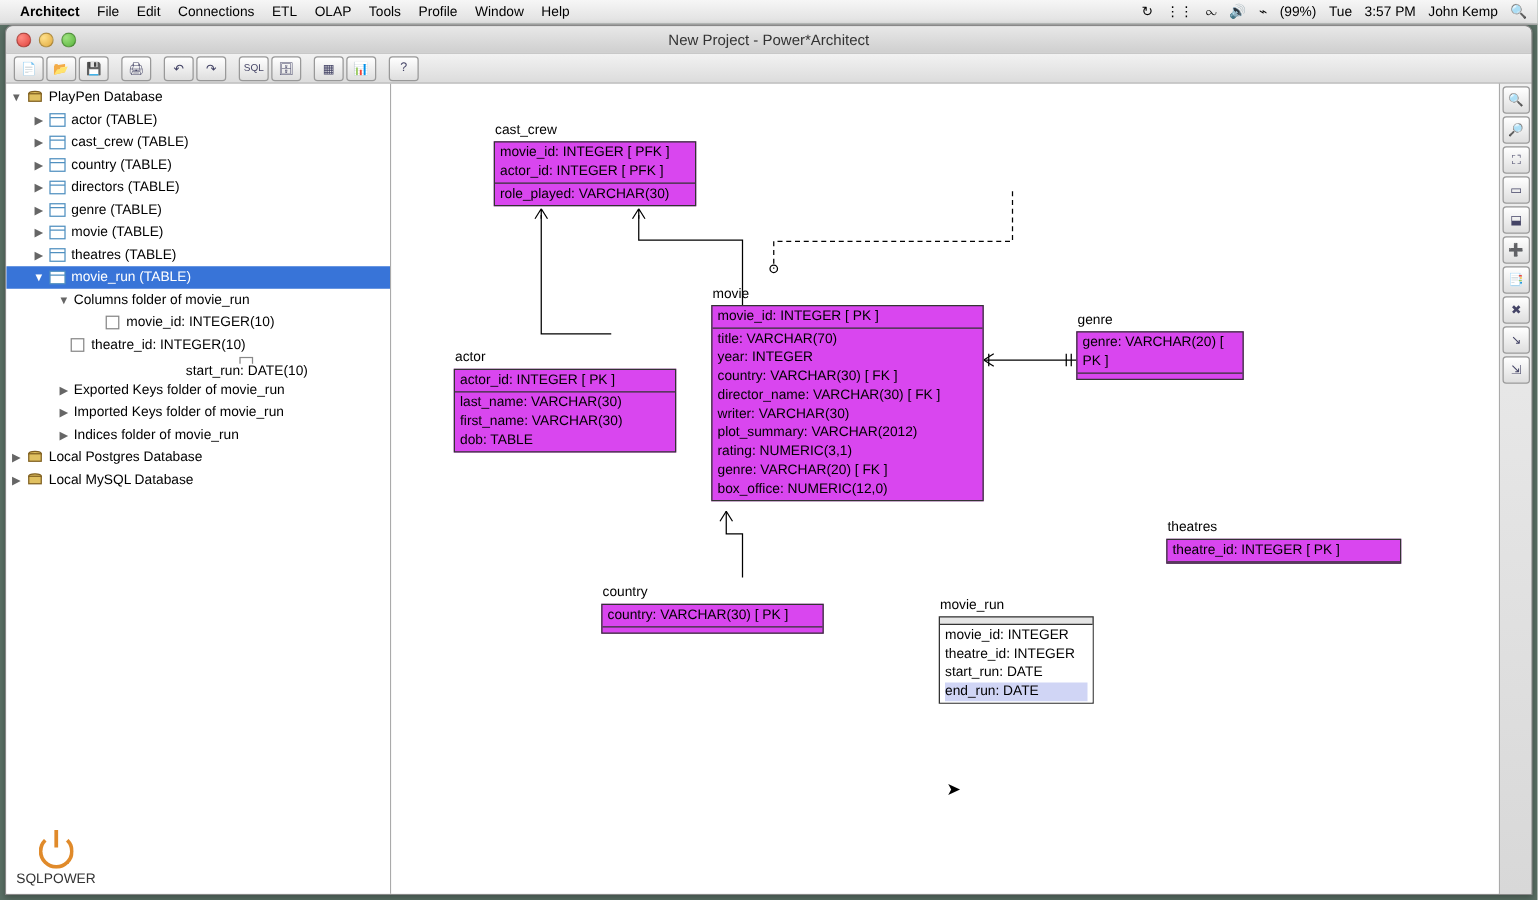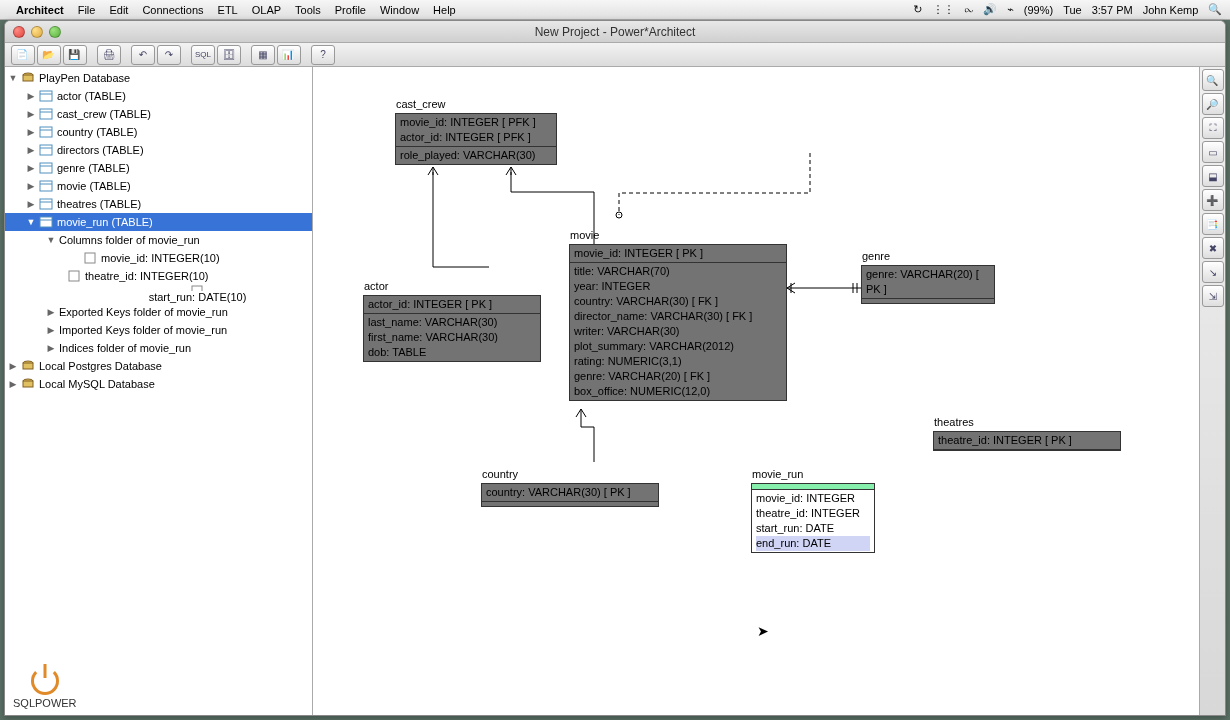--- a/index.html
+++ b/index.html
@@ -37,22 +37,22 @@
 .disclosure { width: 12px; text-align: center; color: #666; font-size: 9px; }
 .tree-row.sel .disclosure { color: #fff; }
 .db-ico { width: 14px; height: 12px; margin: 0 2px; }
 .tbl-ico { width: 14px; height: 12px; margin: 0 2px; }
 .col-ico { width: 14px; height: 12px; margin: 0 2px; }
 .tree-label { padding-left: 2px; }
 
 .canvas { flex: 1; background: #fff; position: relative; overflow: hidden; }
 
 
-.entity { position: absolute; background: #737373; border: 1px solid #333; font-size: 11px; }
-.entity.sel { background: #86efac; border-color: #333; }
+.entity { position: absolute; background: #d946ef; border: 1px solid #333; font-size: 11px; }
+.entity.sel { background: #e5e5e5; border-color: #333; margin-top: 10px; }
 .entity .ename { position: absolute; top: -16px; left: 0; font-size: 11px; }
 .entity .pk { border-bottom: 1px solid #333; padding: 1px 4px; }
 .entity .cols { padding: 1px 4px; }
 .entity .col { line-height: 15px; }
 .entity .col.sel-col { background: #d0d5f5; }
 
 
 svg.rel { position: absolute; top: 0; left: 0; width: 100%; height: 100%; pointer-events: none; }
 svg.rel line, svg.rel path { stroke: #000; stroke-width: 1; fill: none; }
 
@@ -208,21 +208,21 @@
           <span class="disclosure">▼</span>
           <span class="tree-label">Columns folder of movie_run</span>
         </div>
         <div id="tree-cols">
             <div class="tree-row" style="padding-left:76px;">
               <svg class="col-ico">
                 <rect x="2" y="1" width="10" height="10" fill="#fff" stroke="#888"></rect>
               </svg>
               <span class="tree-label">movie_id: INTEGER(10)</span>
             </div>
-            <div class="tree-row" style="padding-left:60px;">
+            <div class="tree-row" style="padding-left:48px;">
               <svg class="col-ico">
                 <rect x="2" y="1" width="10" height="10" fill="#fff" stroke="#888"></rect>
               </svg>
               <span class="tree-label">theatre_id: INTEGER(10)</span>
             </div>
             <div class="tree-row" style="padding-left:76px;flex-direction:column;">
               <svg class="col-ico">
                 <rect x="2" y="1" width="10" height="10" fill="#fff" stroke="#888"></rect>
               </svg>
               <span class="tree-label">start_run: DATE(10)</span>

